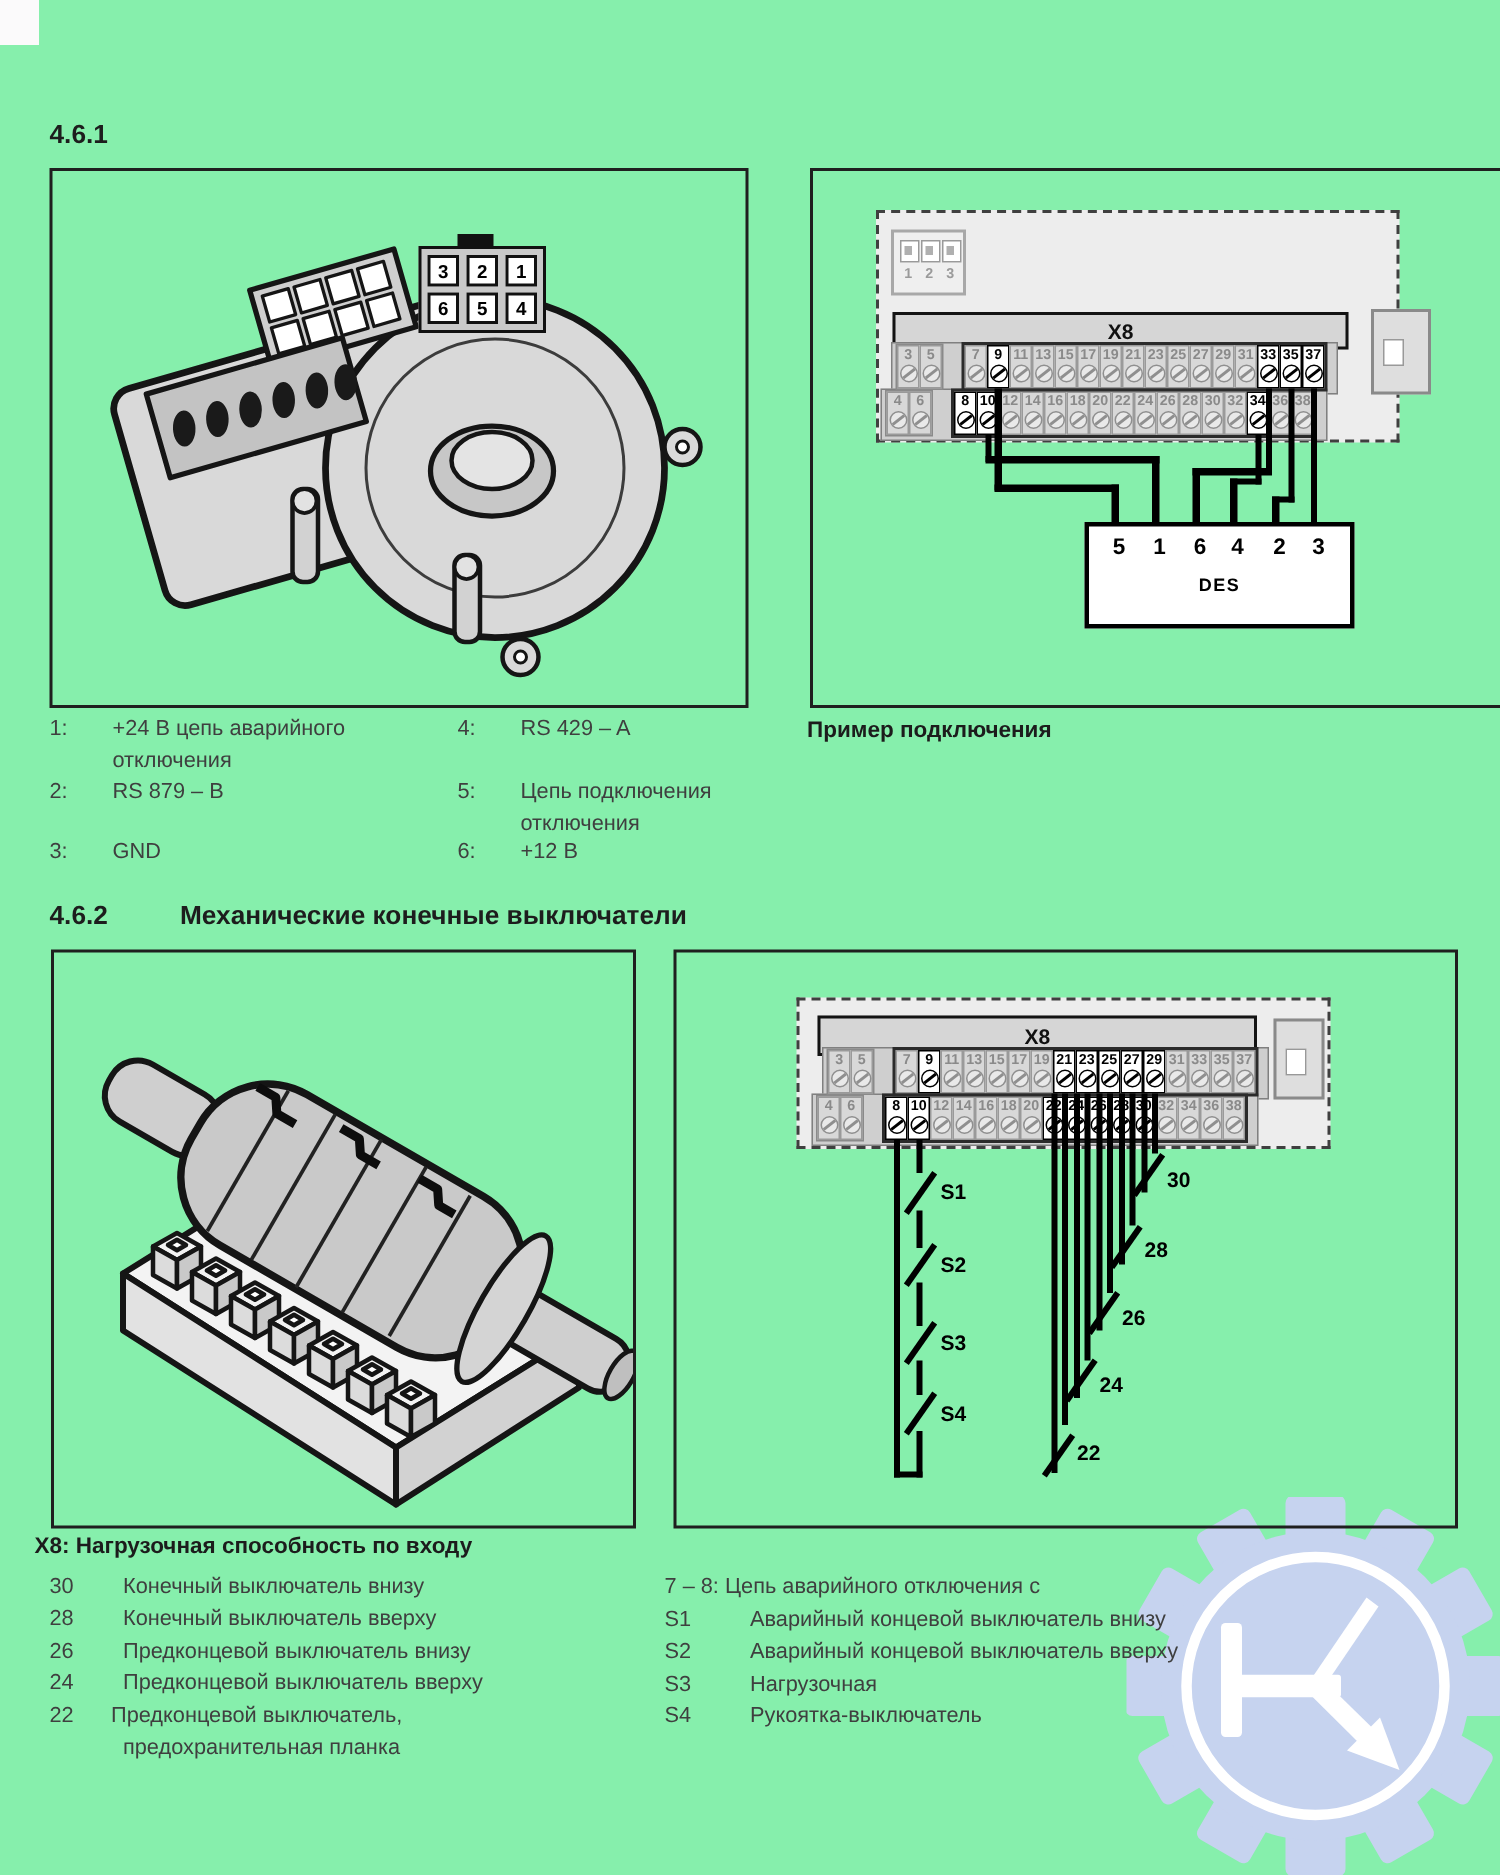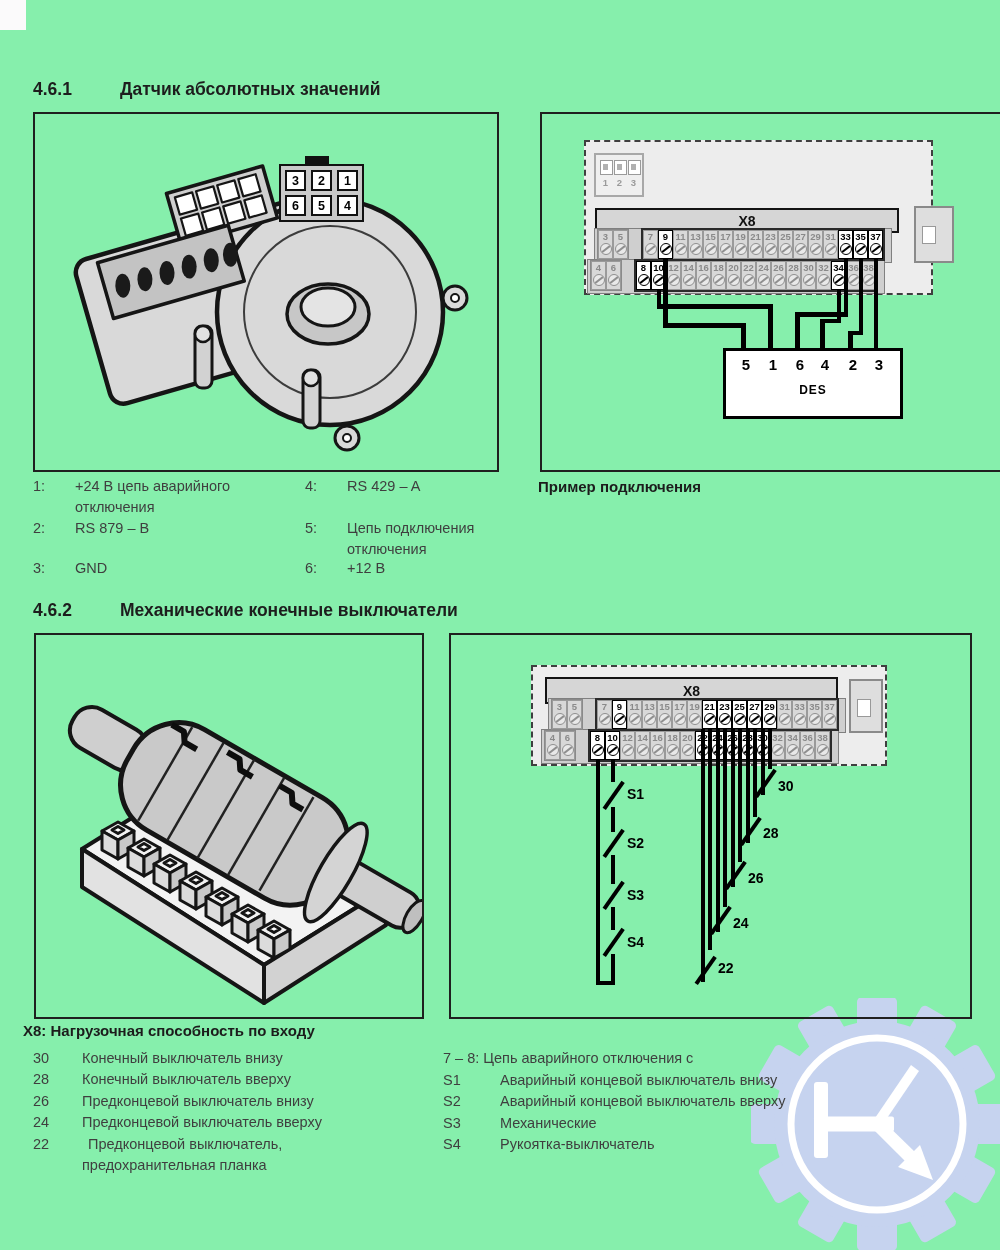--- a/index.html
+++ b/index.html
@@ -80,21 +80,20 @@
     <g fill="#fff">
       <rect x="-63" y="-42" width="14" height="76" rx="3"></rect>
       <rect x="-63" y="-7.5" width="80" height="15" rx="2"></rect>
       <path d="M4,3 L-4,-3 L34,-59 L42,-53 Z"></path>
       <path d="M-4.6,4.6 L4.6,-4.6 L38,28 L29,38 Z"></path>
       <path d="M21,43 L43,21 L56,56 Z"></path>
     </g>
   </svg>
 
   <div class="h1" style="left:33px;top:79px;">4.6.1</div>
-  <div class="h1" style="left:120px;top:79px;">Датчик абсолютных значений</div>
 
   <div class="diagbox" style="left:33px;top:112px;width:462px;height:356px;">
     <svg width="462" height="356" viewBox="0 0 462 356">
       <g stroke="#151515" stroke-width="4.5" stroke-linejoin="round" fill="#d9d9d9">
         <g transform="rotate(-16 190 180)">
           <rect x="52" y="108" width="250" height="150" rx="14"></rect>
         </g>
         <circle cx="295" cy="198" r="113"></circle>
         <circle cx="295" cy="198" r="86" fill="none" stroke="#3c3c3c" stroke-width="2"></circle>
         <g transform="rotate(-16 190 95)">
@@ -621,26 +620,26 @@
   <div class="lgh" style="left:23px;top:1022px;">X8: Нагрузочная способность по входу</div>
   <div class="lg" style="left:33px;top:1050px;">30</div>
   <div class="lg" style="left:82px;top:1050px;">Конечный выключатель внизу</div>
   <div class="lg" style="left:33px;top:1071px;">28</div>
   <div class="lg" style="left:82px;top:1071px;text-align:right;">Конечный выключатель вверху</div>
   <div class="lg" style="left:33px;top:1093px;">26</div>
   <div class="lg" style="left:82px;top:1093px;">Предконцевой выключатель внизу</div>
   <div class="lg" style="left:33px;top:1114px;">24</div>
   <div class="lg" style="left:82px;top:1114px;">Предконцевой выключатель вверху</div>
   <div class="lg" style="left:33px;top:1136px;">22</div>
-  <div class="lg" style="left:88px;top:1136px;text-align:right;">Предконцевой выключатель,</div>
+  <div class="lg" style="left:74px;top:1136px;text-align:right;">Предконцевой выключатель,</div>
   <div class="lg" style="left:82px;top:1157px;">предохранительная планка</div>
 
   <div class="lg" style="left:443px;top:1050px;">7 – 8: Цепь аварийного отключения с</div>
   <div class="lg" style="left:443px;top:1072px;">S1</div>
   <div class="lg" style="left:500px;top:1072px;">Аварийный концевой выключатель внизу</div>
   <div class="lg" style="left:443px;top:1093px;">S2</div>
   <div class="lg" style="left:500px;top:1093px;">Аварийный концевой выключатель вверху</div>
   <div class="lg" style="left:443px;top:1115px;">S3</div>
-  <div class="lg" style="left:500px;top:1115px;">Механические</div>
+  <div class="lg" style="left:500px;top:1115px;">Нагрузочная</div>
   <div class="lg" style="left:443px;top:1136px;">S4</div>
   <div class="lg" style="left:500px;top:1136px;">Рукоятка-выключатель</div>
 
 </div>
 
 </body></html>

